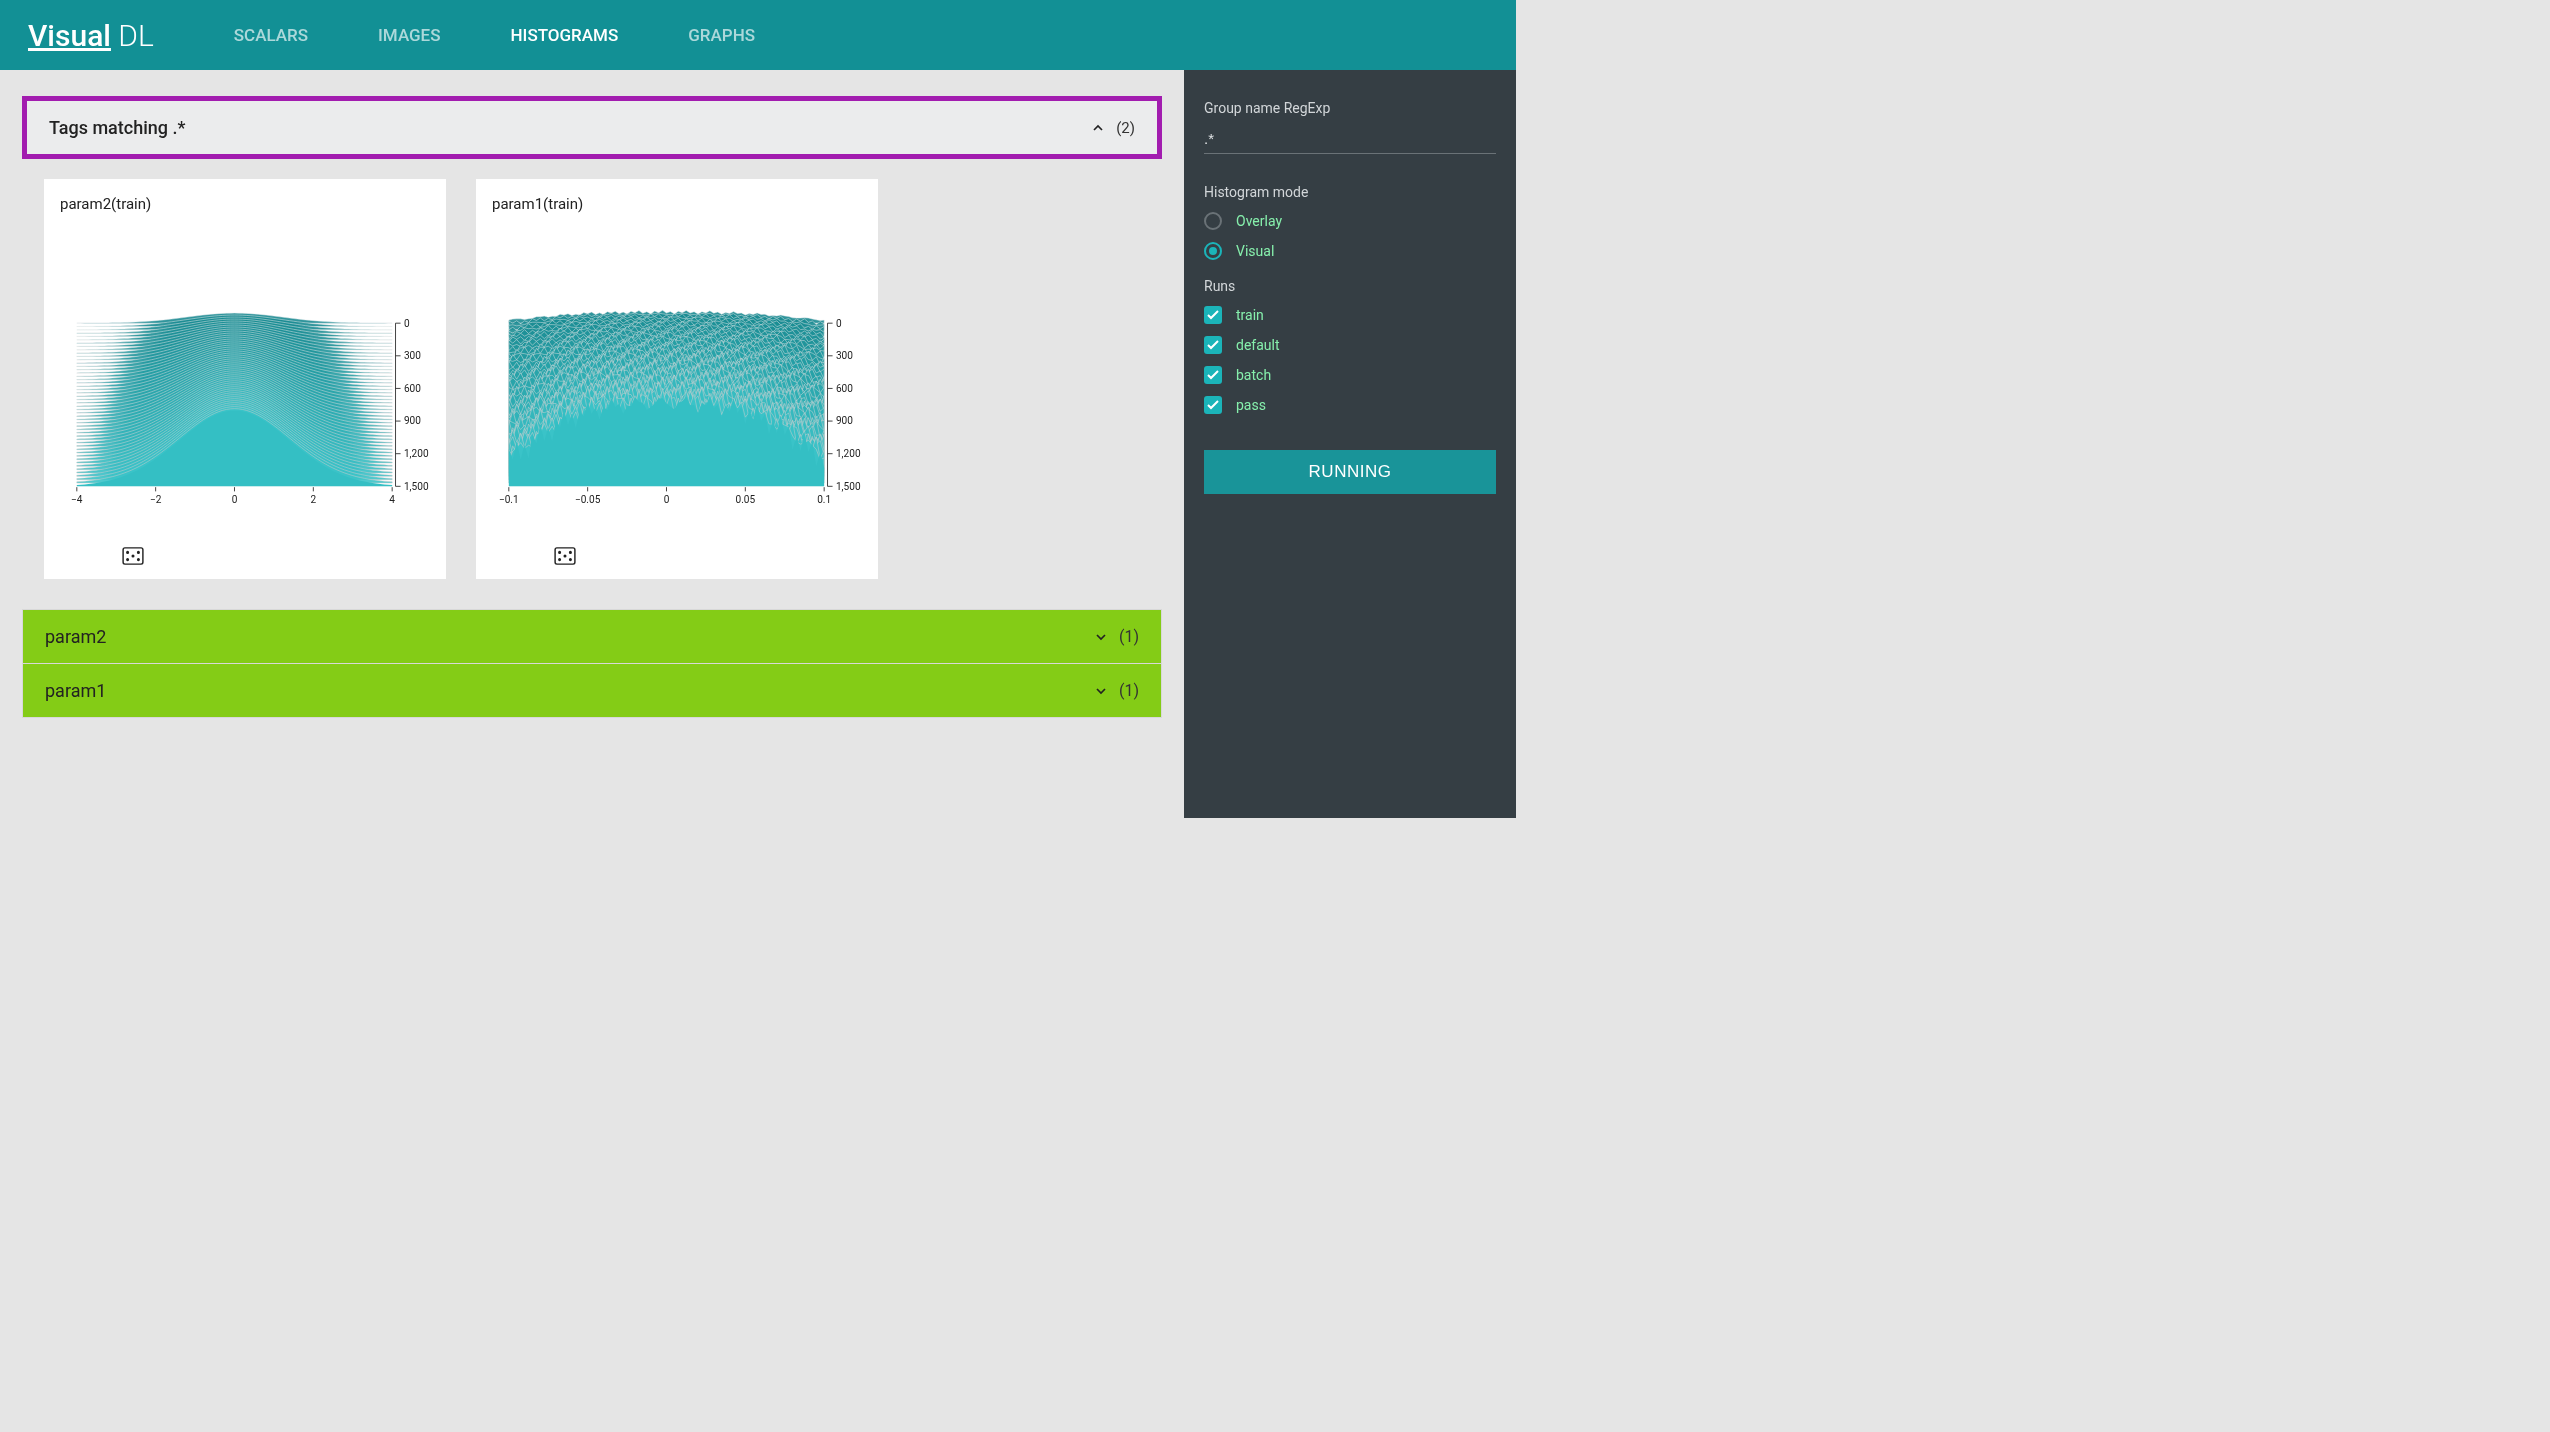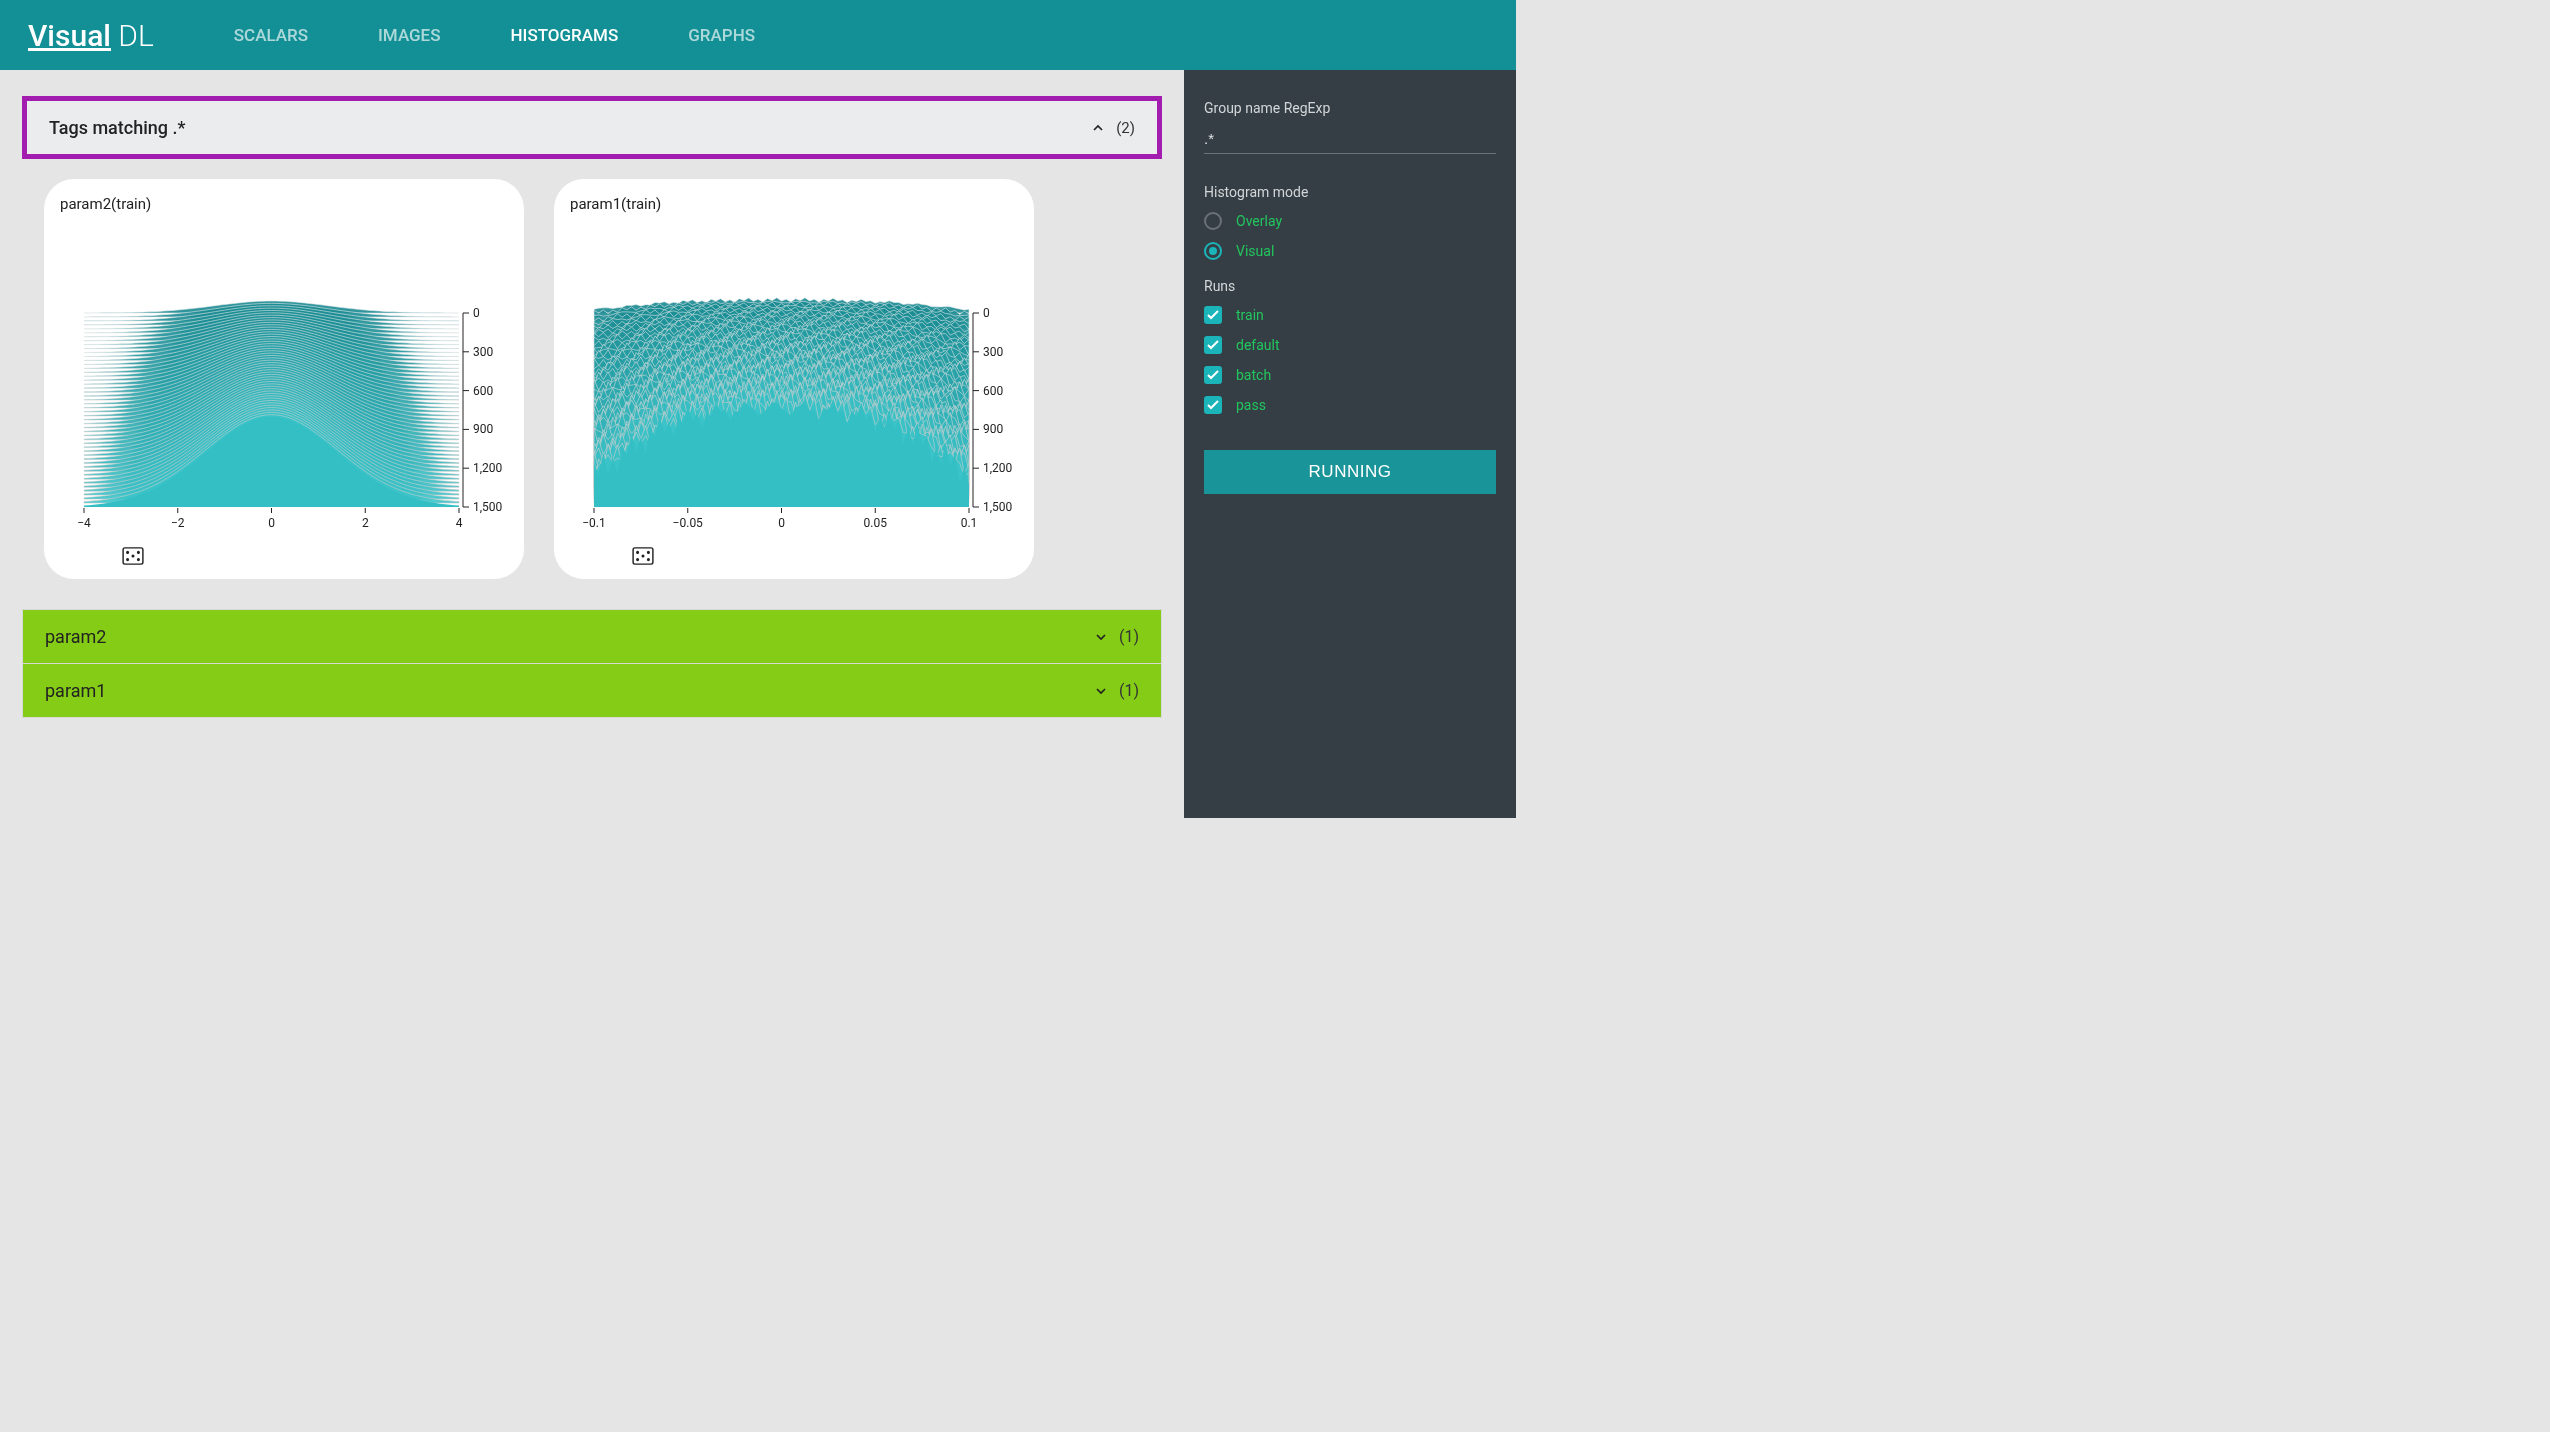--- a/index.html
+++ b/index.html
@@ -69,22 +69,21 @@
 .chev { width: 16px; height: 16px; }
 
 .charts-row {
   display: flex;
   gap: 30px;
   padding: 20px 22px;
 }
 .chart-card {
   background: #fff;
   padding: 16px 16px 10px 16px;
-  width: 480px;
-  border-radius: 30px;
+  width: 402px;
 }
 .chart-title { font-size: 15px; margin-bottom: 4px; }
 .chart-canvas { position: relative; height: 320px; }
 .chart-svg { width: 100%; height: 320px; }
 
 .expand-icon {
   margin: 10px 0 0 62px;
   width: 22px;
   height: 18px;
   cursor: pointer;
@@ -128,21 +127,21 @@
   width: 18px; height: 18px; border: 2px solid #6a7277; border-radius: 50%;
   display: flex; align-items: center; justify-content: center;
 }
 .radio.checked { border-color: #1bb4b9; }
 .radio.checked::after { content:''; width: 8px; height: 8px; border-radius: 50%; background: #1bb4b9; }
 .check {
   width: 18px; height: 18px; background: #1bb4b9; border-radius: 3px;
   display: flex; align-items: center; justify-content: center;
 }
 .check svg { width: 12px; height: 10px; }
-.opt-label { font-size: 14px; color: #22c55e; }
+.opt-label { font-size: 14px; color: #86efac; }
 .running-btn {
   margin-top: 24px;
   width: 100%;
   background: #199499;
   color: #fff;
   border: none;
   padding: 12px 0;
   font-size: 17px;
   font-weight: 500;
   letter-spacing: 0.5px;

